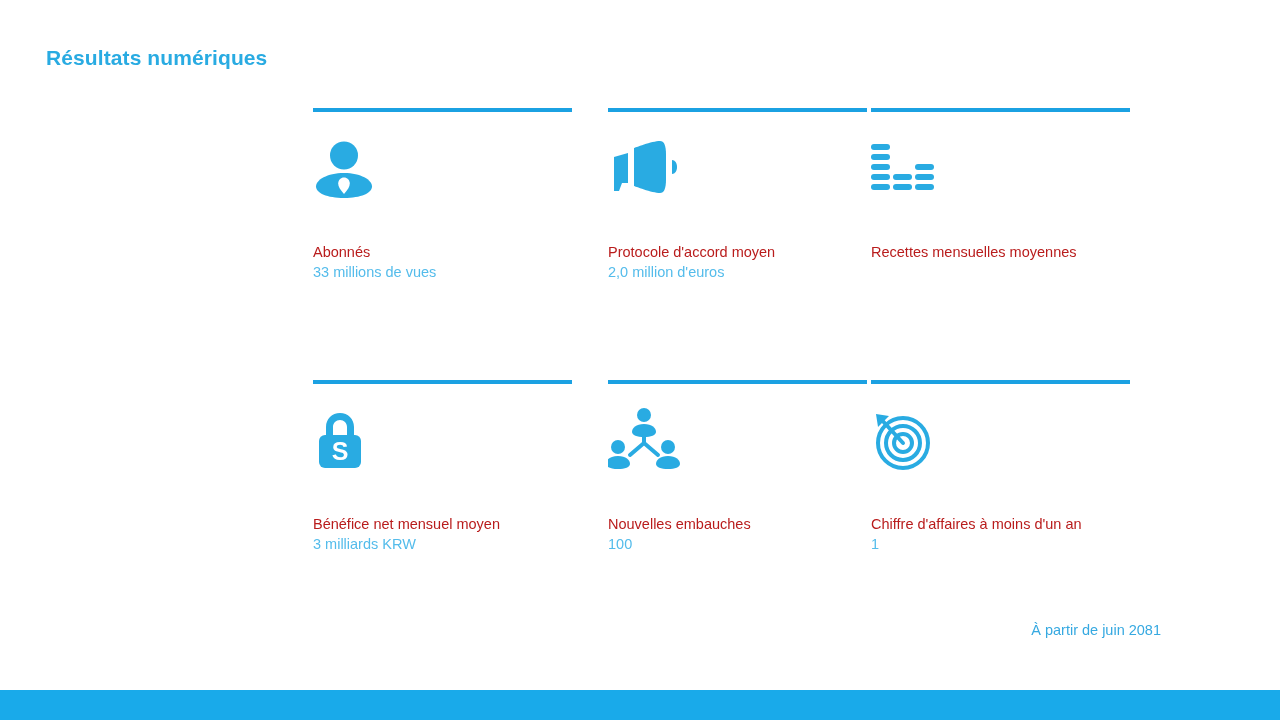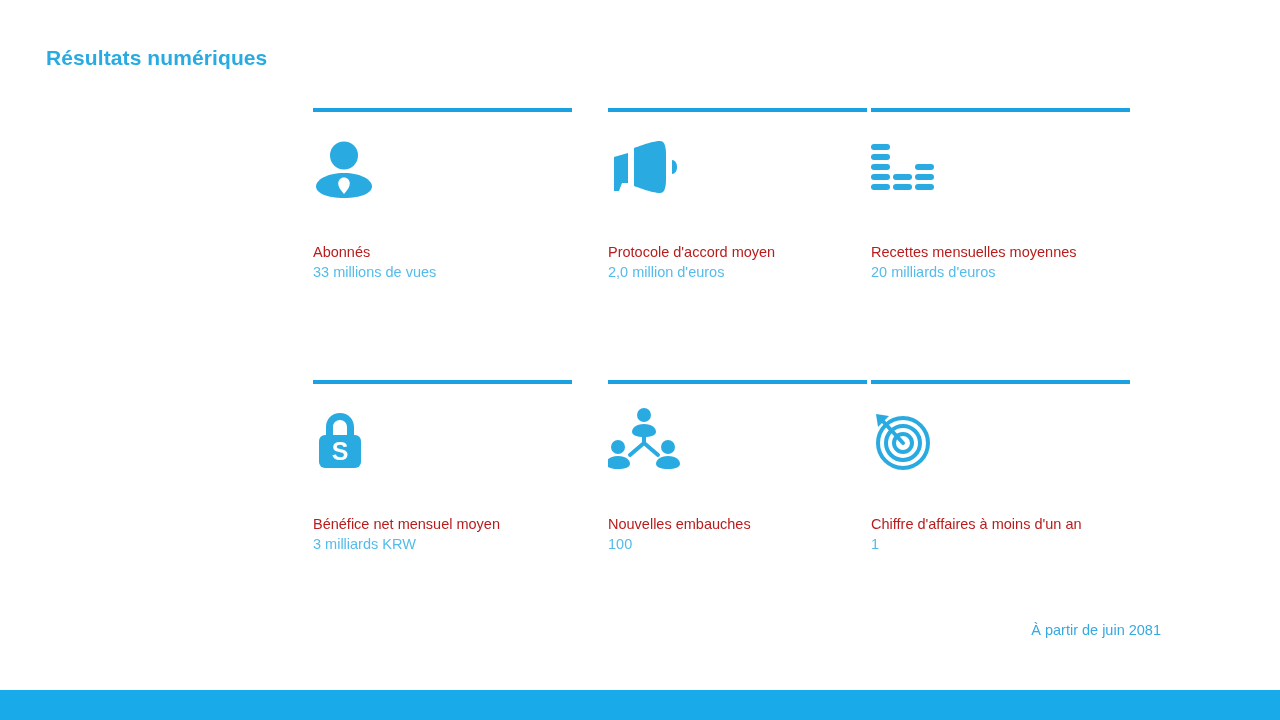--- a/index.html
+++ b/index.html
@@ -165,21 +165,20 @@
           <rect x="0" y="42" width="19" height="6" rx="3" fill="#29ABE2"></rect>
           <rect x="22" y="32" width="19" height="6" rx="3" fill="#29ABE2"></rect>
           <rect x="22" y="42" width="19" height="6" rx="3" fill="#29ABE2"></rect>
           <rect x="44" y="22" width="19" height="6" rx="3" fill="#29ABE2"></rect>
           <rect x="44" y="32" width="19" height="6" rx="3" fill="#29ABE2"></rect>
           <rect x="44" y="42" width="19" height="6" rx="3" fill="#29ABE2"></rect>
         </svg>
       </div>
       <div class="card-text">
         <div class="card-label">Recettes mensuelles moyennes</div>
-        <div class="card-value">20 milliards d'euros</div>
       </div>
     </div>
 
     <div class="stat-card col-0 row-1">
       <div class="card-rule"></div>
       <div class="card-icon">
         <svg width="54" height="62" viewBox="0 0 54 62">
           <path d="M13 28 L13 18 C13 10 19 4 27 4 C35 4 41 10 41 18 L41 28 L34 28 L34 18 C34 14 31 11 27 11 C23 11 20 14 20 18 L20 28 Z" fill="#29ABE2"></path>
           <rect x="6" y="26" width="42" height="33" rx="6" fill="#29ABE2"></rect>
           <text x="27" y="51" font-family="Liberation Sans, sans-serif" font-size="25" font-weight="bold" fill="#ffffff" text-anchor="middle">S</text>

